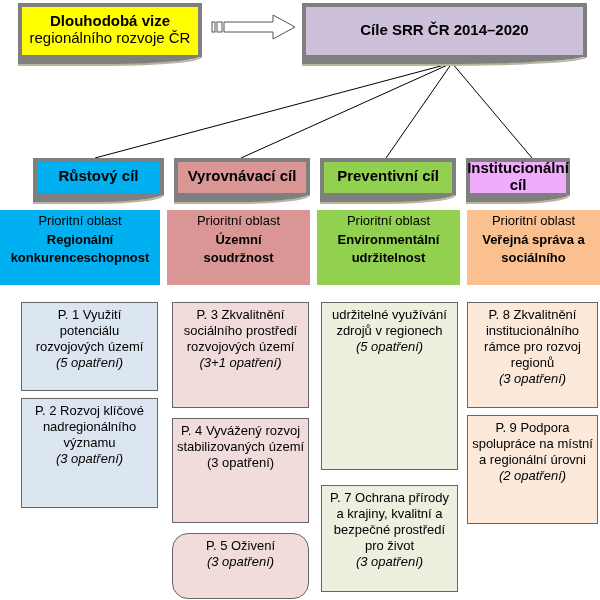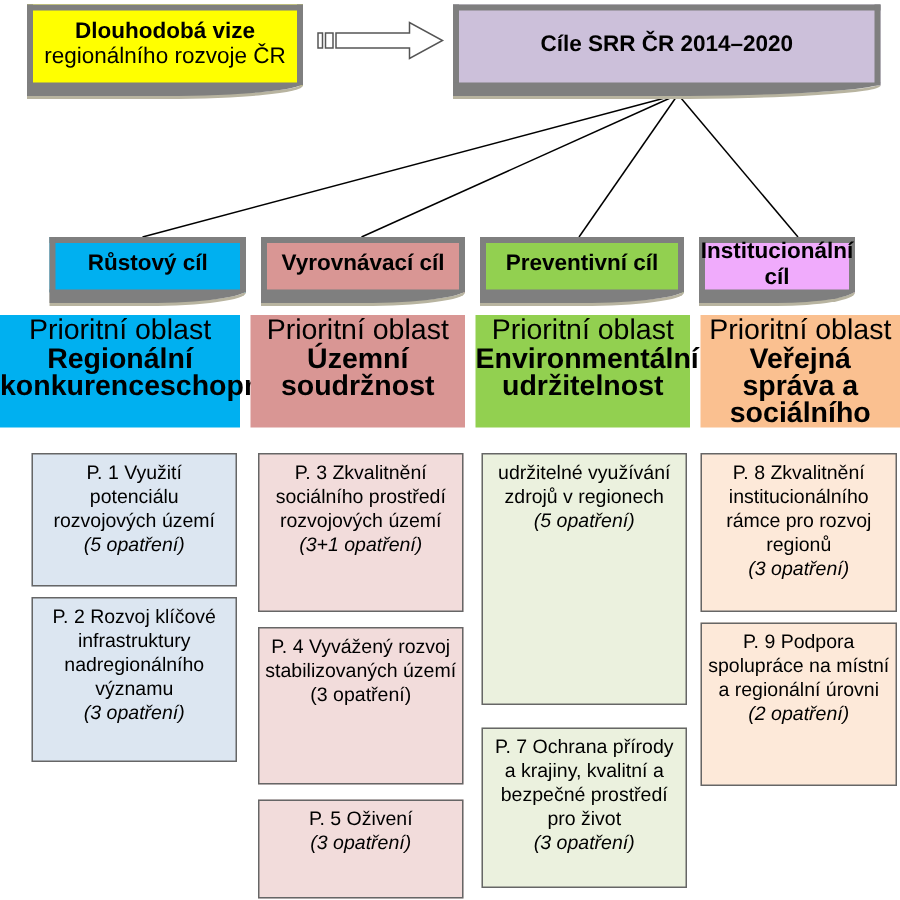--- a/index.html
+++ b/index.html
@@ -8,21 +8,21 @@
   
   .docbox { position:absolute; box-sizing:border-box; border:4px solid #7f7f7f;
             border-bottom:none; display:flex; align-items:center; justify-content:center;
             text-align:center; }
   .docbox::after { content:""; position:absolute; left:-4px; right:-4px; bottom:-7px; height:9px;
             background:#7f7f7f; border-radius:0 0 50% 50% / 0 0 100% 0;
             box-shadow:0 2px 0 #b8b4a0; }
   .docbox .inner { position:relative; z-index:1; margin-top:-6px; }
   .b { font-weight:bold; }
   .goal-title { font-size:15px; font-weight:bold; }
-  .area { position:absolute; box-sizing:border-box; text-align:center; font-size:19px; padding-top:3px; }
+  .area { position:absolute; box-sizing:border-box; text-align:center; font-size:13px; padding-top:3px; }
   .area .lbl { display:block; line-height:16px; }
   .area .nm { display:block; font-weight:bold; line-height:18px; margin-top:2px; }
   .prio { position:absolute; box-sizing:border-box; border:1.5px solid #666; text-align:center;
           font-size:13px; line-height:16px; padding:4px 2px 0 2px; }
   .prio .cnt { display:block; }
   .prio .cnt.it { font-style:italic; }
   svg.lines { position:absolute; left:0; top:0; width:600px; height:600px; }
 </style>
 </head>
 <body>
@@ -88,38 +88,37 @@
 </div>
 
 <div class="prio" style="left:21px;top:302px;width:137px;height:89px;background:#dce6f1;">
   <span style="display:block">P. 1 Využití</span>
   <span style="display:block">potenciálu</span>
   <span style="display:block">rozvojových území</span>
   <span class="cnt it">(5 opatření)</span>
 </div>
 <div class="prio" style="left:21px;top:398px;width:137px;height:110px;background:#dce6f1;">
   <span style="display:block">P. 2 Rozvoj klíčové</span>
-  <span style="display:block">infrastruktury</span>
   <span style="display:block">nadregionálního</span>
   <span style="display:block">významu</span>
   <span class="cnt it">(3 opatření)</span>
 </div>
 
 <div class="prio" style="left:172px;top:302px;width:137px;height:106px;background:#f2dcdb;">
   <span style="display:block">P. 3 Zkvalitnění</span>
   <span style="display:block">sociálního prostředí</span>
   <span style="display:block">rozvojových území</span>
   <span class="cnt it">(3+1 opatření)</span>
 </div>
 <div class="prio" style="left:172px;top:418px;width:137px;height:105px;background:#f2dcdb;">
   <span style="display:block">P. 4 Vyvážený rozvoj</span>
   <span style="display:block">stabilizovaných území</span>
   <span class="cnt">(3 opatření)</span>
 </div>
-<div class="prio" style="left:172px;top:533px;width:137px;height:66px;background:#f2dcdb;">
+<div class="prio" style="left:172px;top:533px;width:137px;height:66px;background:#f2dcdb;border-radius:16px;">
   <span style="display:block">P. 5 Oživení</span>
   <span class="cnt it">(3 opatření)</span>
 </div>
 
 <div class="prio" style="left:321px;top:302px;width:137px;height:168px;background:#ebf1de;">
   <span style="display:block">udržitelné využívání</span>
   <span style="display:block">zdrojů v regionech</span>
   <span class="cnt it">(5 opatření)</span>
 </div>
 <div class="prio" style="left:321px;top:485px;width:137px;height:107px;background:#ebf1de;">

